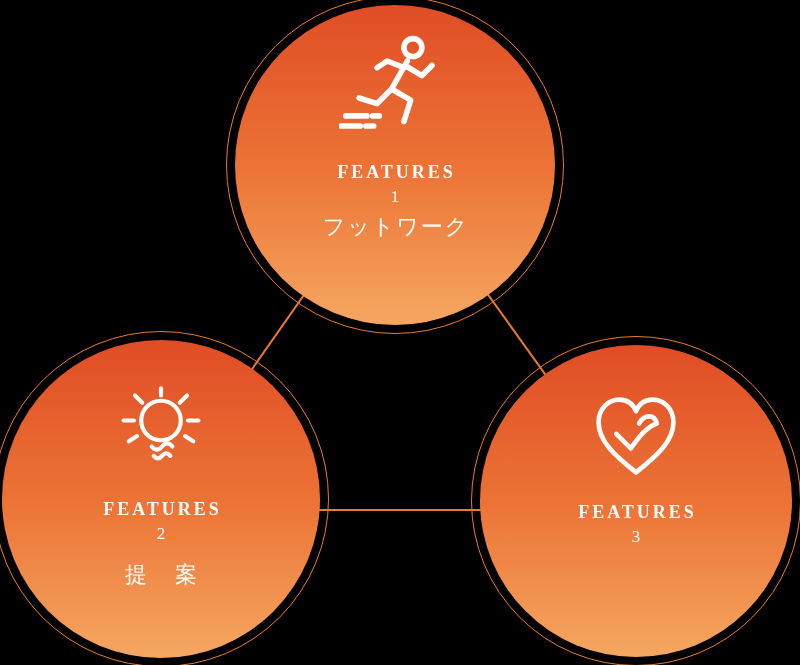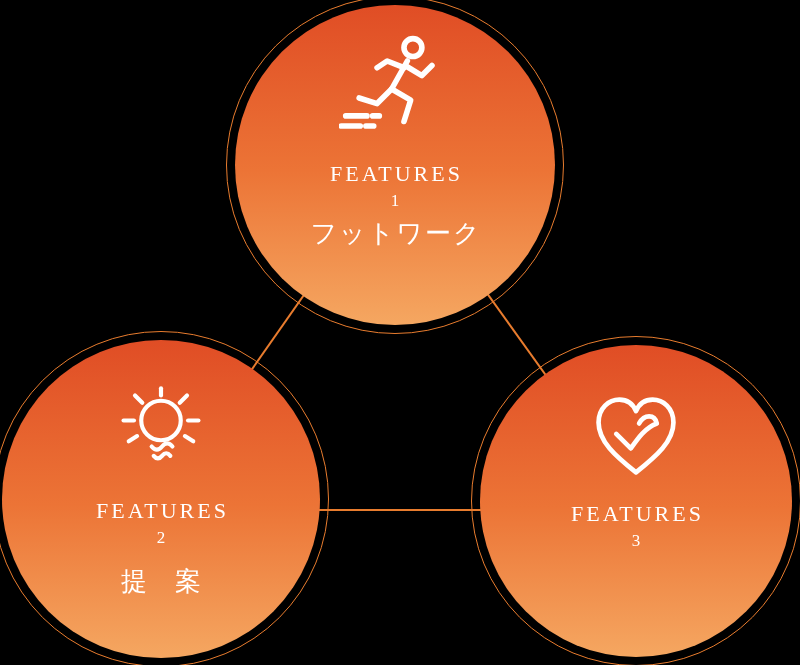--- a/index.html
+++ b/index.html
@@ -55,33 +55,34 @@
     height: 128px;
     display: flex;
     align-items: center;
     justify-content: center;
   }
   .c-left .icon-wrap, .c-right .icon-wrap { height: 112px; }
   .icon-wrap svg { display: block; }
 
   .features-label {
     margin-top: 10px;
-    font-size: 22px;
+    font-size: 18px;
     letter-spacing: 3px;
     padding-left: 3px;
     line-height: 1;
+    font-weight: bold;
   }
   .feature-number {
     margin-top: 7px;
     font-size: 17px;
     line-height: 1;
   }
   .jp-title {
     margin-top: 9px;
-    font-size: 26px;
+    font-size: 22px;
     line-height: 1.2;
     white-space: nowrap;
   }
   .c-top .jp-title { letter-spacing: 2px; padding-left: 2px; }
   .c-left .jp-title, .c-right .jp-title { letter-spacing: 28px; padding-left: 28px; margin-top: 20px; }
 </style>
 </head>
 <body>
 
 <div class="stage">

